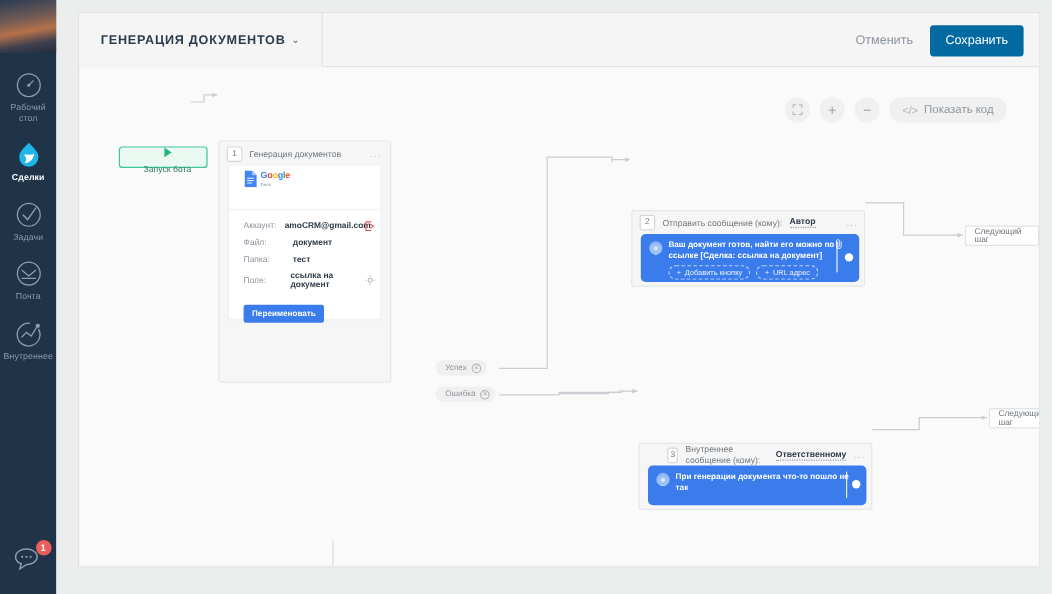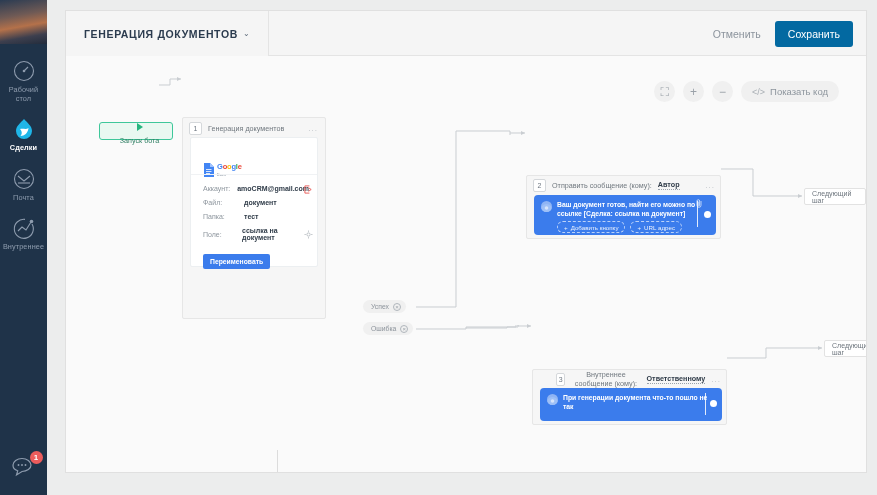--- a/index.html
+++ b/index.html
@@ -141,21 +141,21 @@
   }
   .node-head-label { font-size: 7.2px; color: #70787f; }
   .node-head-val { font-size: 7.2px; color: #2f3b48; font-weight: bold;
                    border-bottom: 1px dotted #9aa3ac; }
   .dots-menu { margin-left: auto; margin-right: 8px; color: #b7bcc1; font-size: 8px; letter-spacing:1px; }
 
   .card1 {
     position: absolute; left: 124px; top: 80px; width: 128px; height: 130px;
     background: #fff; border: 1px solid #eceff1; border-radius: 2px;
   }
-  .gdocs { position:absolute; left: 12px; top: 25px; display:flex; align-items:flex-start; gap:3px; }
+  .gdocs { position:absolute; left: 12px; top: 4px; display:flex; align-items:flex-start; gap:3px; }
   .gdoc-sheet { width: 11px; height: 14px; position: relative; }
   .gtext { font-size: 7.5px; font-weight: bold; letter-spacing: -.2px; line-height: 8px; }
   .gtext .sub { display:block; font-size: 3.6px; color:#6f7d8c; font-weight: normal; letter-spacing:.2px; }
   .card1-sep { position:absolute; left:0; top:36px; width:100%; height:1px; background:#f0f2f4; }
 
   .frow {
     position: absolute; left: 12px; width: 106px; display: flex; align-items: center;
   }
   .flabel { width: 41px; font-size: 7px; color: #8d959d; }
   .fval { font-size: 7px; color: #2f3b48; font-weight: bold; }
@@ -214,21 +214,21 @@
     position: absolute; width: 7px; height: 7px; border-radius: 50%; background: #fff;
   }
 
   
   .frame3 {
     left: 466px; top: 312px; width: 195px; height: 56px;
     background: #f6f6f6; border: 1px solid #e6e6e6; border-radius: 2px;
   }
   .node3-head {
     position: absolute; left: 468px; top: 315px; width: 195px; height: 14px;
-    display: flex; align-items: center; padding-left: 22px; gap: 6px; text-align: center;
+    display: flex; align-items: center; padding-left: 22px; gap: 6px;
   }
   .bubble-blue3 {
     position: absolute; left: 474px; top: 331px; width: 182px; height: 33px;
     background: #3b7cec; border-radius: 4px; padding: 5px 7px;
   }
 
   
   .next-step {
     position: absolute; height: 17px; background: #fff;
     border: 1px solid #e2e2e2; border-radius: 2px;
@@ -263,20 +263,29 @@
       <div class="nav-item active">
         <span class="nav-ico">
           <svg viewBox="0 0 26 26">
             <path d="M13 3 C16.5 7 21 10 21 15 a8 8 0 0 1 -16 0 C5 10 9.5 7 13 3 Z" fill="#1fb6e8"></path>
             <path d="M9 13 c3 -1 6 1 8.5 -1 c-.5 5 -4 8 -8 8 c1.5 -2 2 -4 -.5 -7 Z" fill="#ffffff"></path>
           </svg>
         </span>
         <span class="nav-label">Сделки</span>
       </div>
 
+      <div class="nav-item">
+        <span class="nav-ico">
+          <svg viewBox="0 0 26 26">
+              <circle cx="13" cy="13" r="9.5" fill="none" stroke="#8e9cae" stroke-width="1.1"></circle>
+              <polyline points="8,13 12,17 19,7" fill="none" stroke="#8e9cae" stroke-width="1.2"></polyline>
+            </svg>
+        </span>
+        <span class="nav-label">Задачи</span>
+      </div>
 
 
       <div class="nav-item">
         <span class="nav-ico">
           <svg viewBox="0 0 26 26">
               <circle cx="13" cy="13" r="9.5" fill="none" stroke="#8e9cae" stroke-width="1.1"></circle>
               <polyline points="7,10 13,15 19,10" fill="none" stroke="#8e9cae" stroke-width="1.1"></polyline>
               <line x1="7" y1="17" x2="19" y2="17" stroke="#8e9cae" stroke-width="1.1"></line>
             </svg>
         </span>

